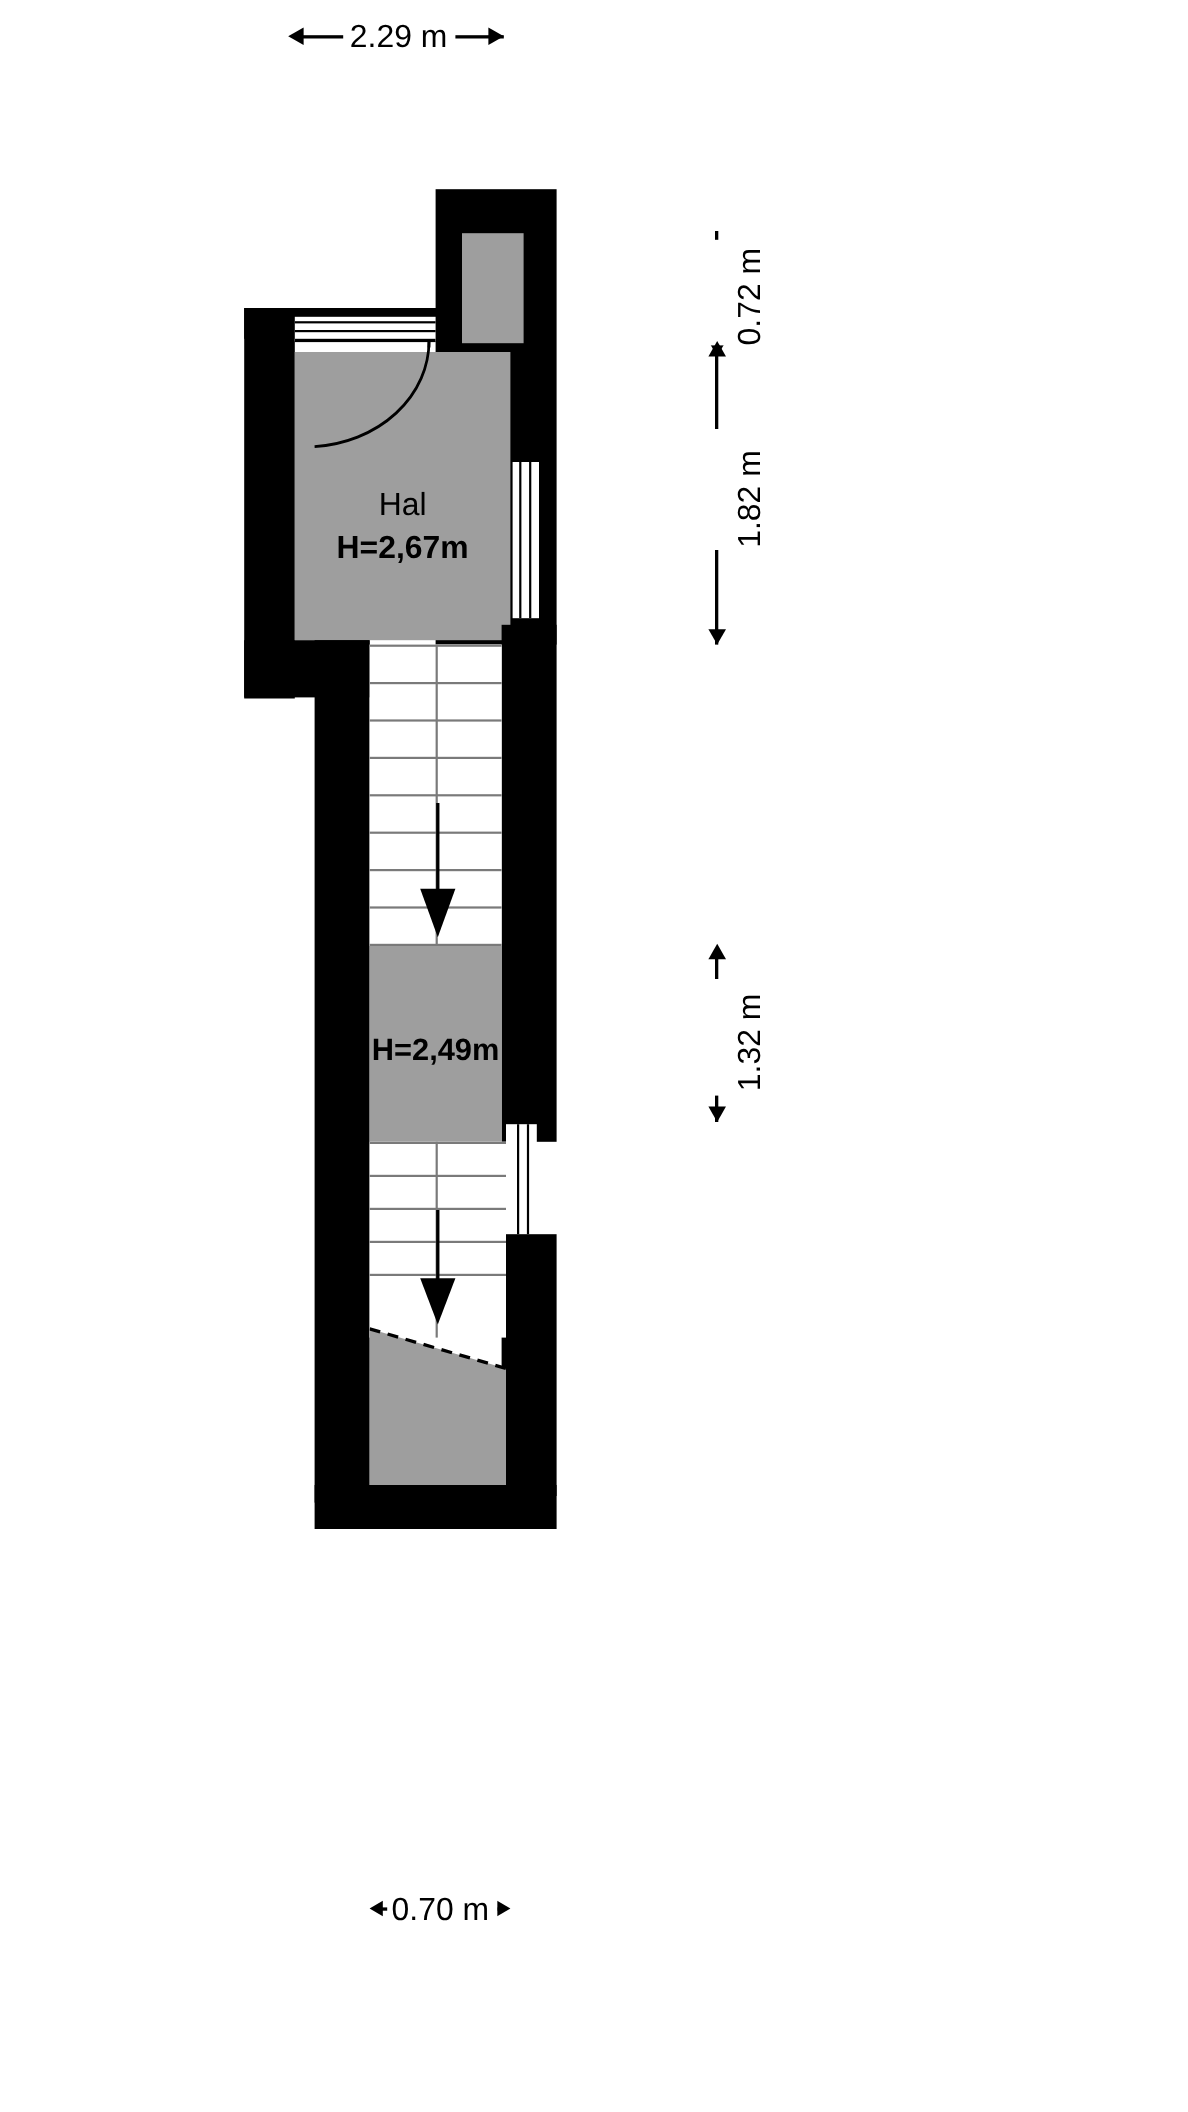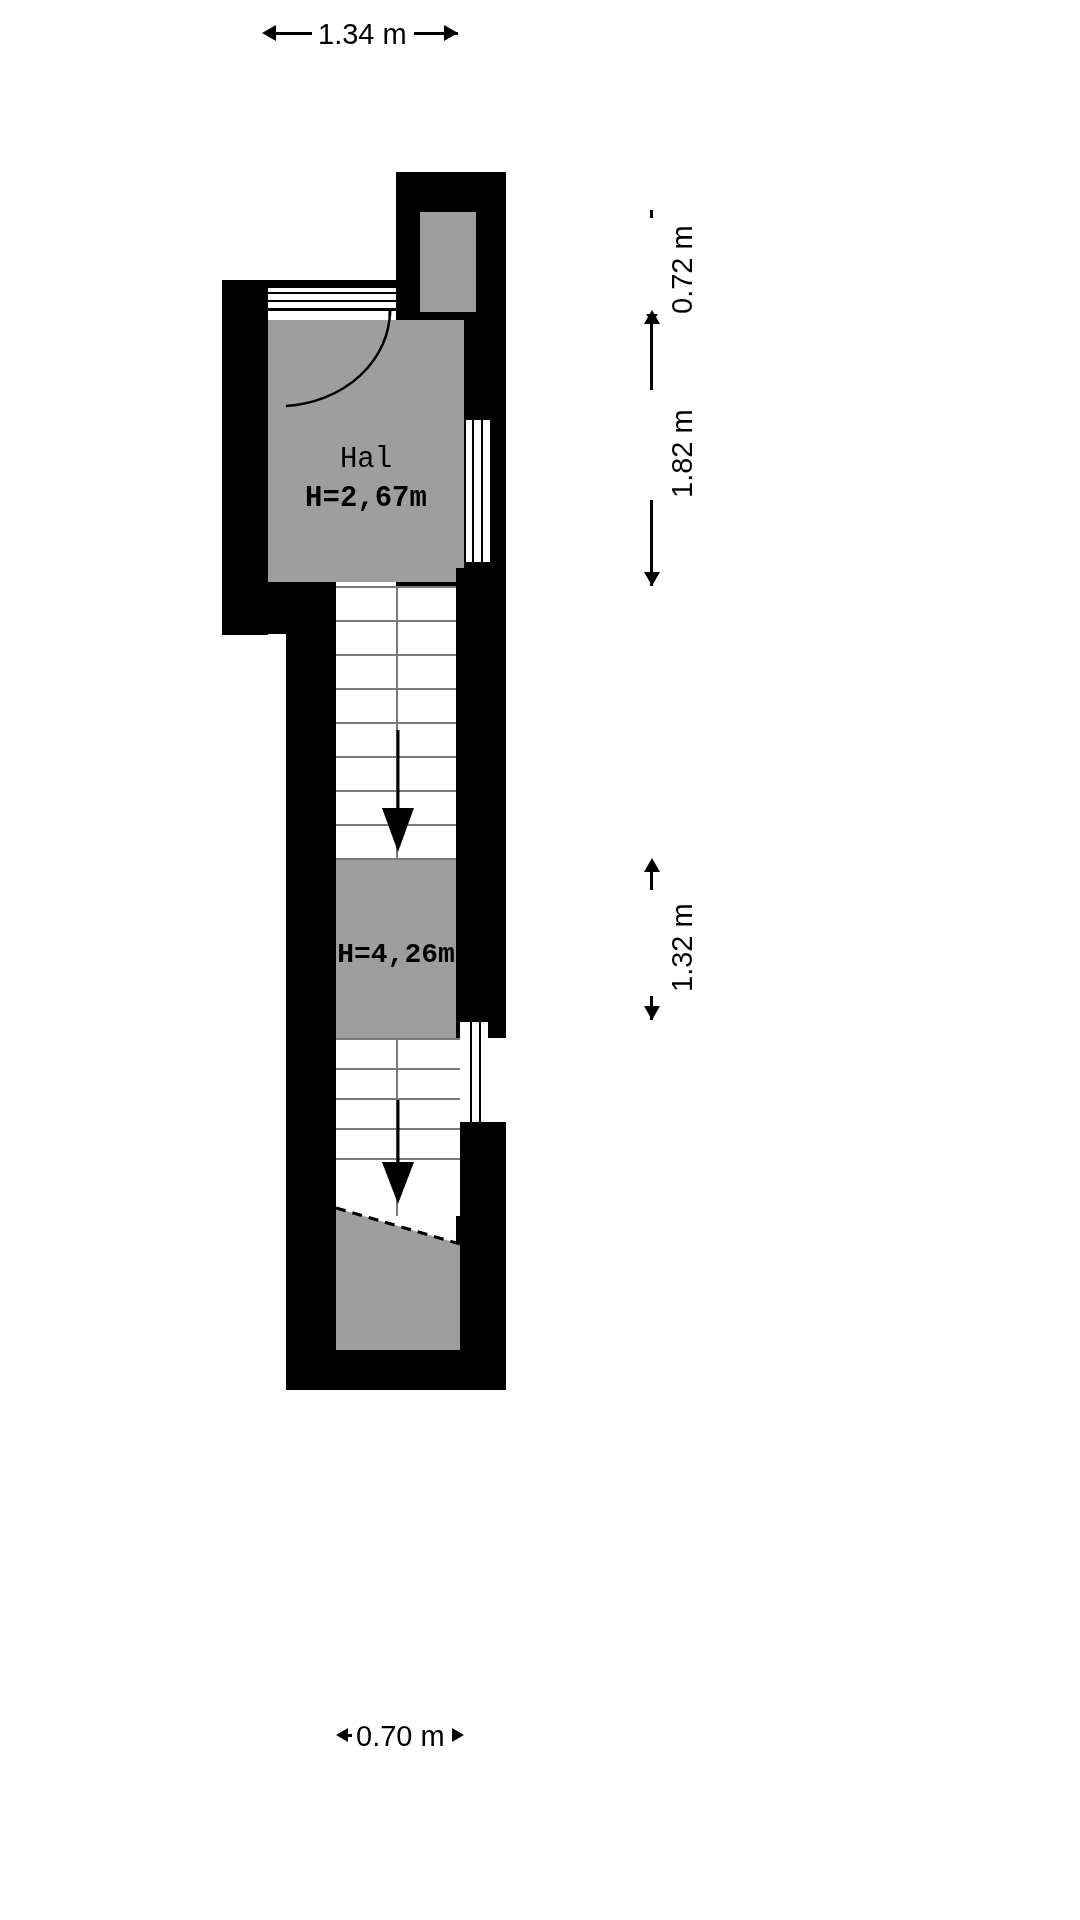--- a/index.html
+++ b/index.html
@@ -29,21 +29,21 @@
   }
   .vert {
     transform-origin: left top;
   }
   .room-label {
     position: absolute;
     font-size: 29px;
     color: #000000;
     white-space: nowrap;
     text-align: center;
-    font-family: Liberation Mono, monospace;
+    font-family: Liberation Sans, sans-serif;
   }
   
   .wall {
     position: absolute;
     background: #000000;
   }
   .floor {
     position: absolute;
     background: #9e9e9e;
   }
@@ -67,21 +67,21 @@
 
   <div>
 
     <div class="line" style="left:268px; top:32px; width:190px; height:3px;"></div>
 
     <div style="position:absolute; left:262px; top:25px; width:0; height:0; border-top:8px solid transparent; border-bottom:8px solid transparent; border-right:14px solid #000;"></div>
 
     <div style="position:absolute; left:444px; top:25px; width:0; height:0; border-top:8px solid transparent; border-bottom:8px solid transparent; border-left:14px solid #000;"></div>
 
     <div class="white" style="left:312px; top:18px; width:102px; height:30px;"></div>
-    <div class="dim-label" style="left:318px; top:18px;">1.34 m</div>
+    <div class="dim-label" style="left:318px; top:18px;">2.29 m</div>
   </div>
 
   <div class="wall" style="left:396px; top:172px; width:110px; height:414px;"></div>
 
   <div class="floor" style="left:420px; top:212px; width:56px; height:100px;"></div>
 
   <div class="wall" style="left:222px; top:280px; width:46px; height:355px;"></div>
 
   <div class="wall" style="left:222px; top:280px; width:186px; height:28px;"></div>
 
@@ -123,21 +123,21 @@
   <div class="thin" style="left:336px; top:858px; width:120px; height:2px;"></div>
 
   <div class="thin" style="left:396px; top:586px; width:2px; height:274px;"></div>
 
   <svg style="position:absolute; left:372px; top:730px; width:52px; height:130px;" viewBox="0 0 52 130">
     <line x1="26" y1="0" x2="26" y2="80" stroke="#000" stroke-width="3"></line>
     <polygon points="26,122 10,78 42,78" fill="#000"></polygon>
   </svg>
 
   <div class="floor" style="left:336px; top:860px; width:120px; height:178px;"></div>
-  <div class="room-label" style="left:336px; top:939px; width:120px; font-weight:bold; font-size:28px;">H=4,26m</div>
+  <div class="room-label" style="left:336px; top:939px; width:120px; font-weight:bold; font-size:28px;">H=2,49m</div>
 
   <div class="white" style="left:460px; top:1022px; width:28px; height:100px;"></div>
   <div class="line" style="left:470px; top:1022px; width:2px; height:100px;"></div>
   <div class="line" style="left:479px; top:1022px; width:2px; height:100px;"></div>
 
   <div class="wall" style="left:456px; top:1122px; width:50px; height:238px;"></div>
 
   <div class="white" style="left:336px; top:1038px; width:124px; height:178px;"></div>
   <div class="thin" style="left:336px; top:1038px; width:124px; height:2px;"></div>
   <div class="thin" style="left:336px; top:1068px; width:124px; height:2px;"></div>

